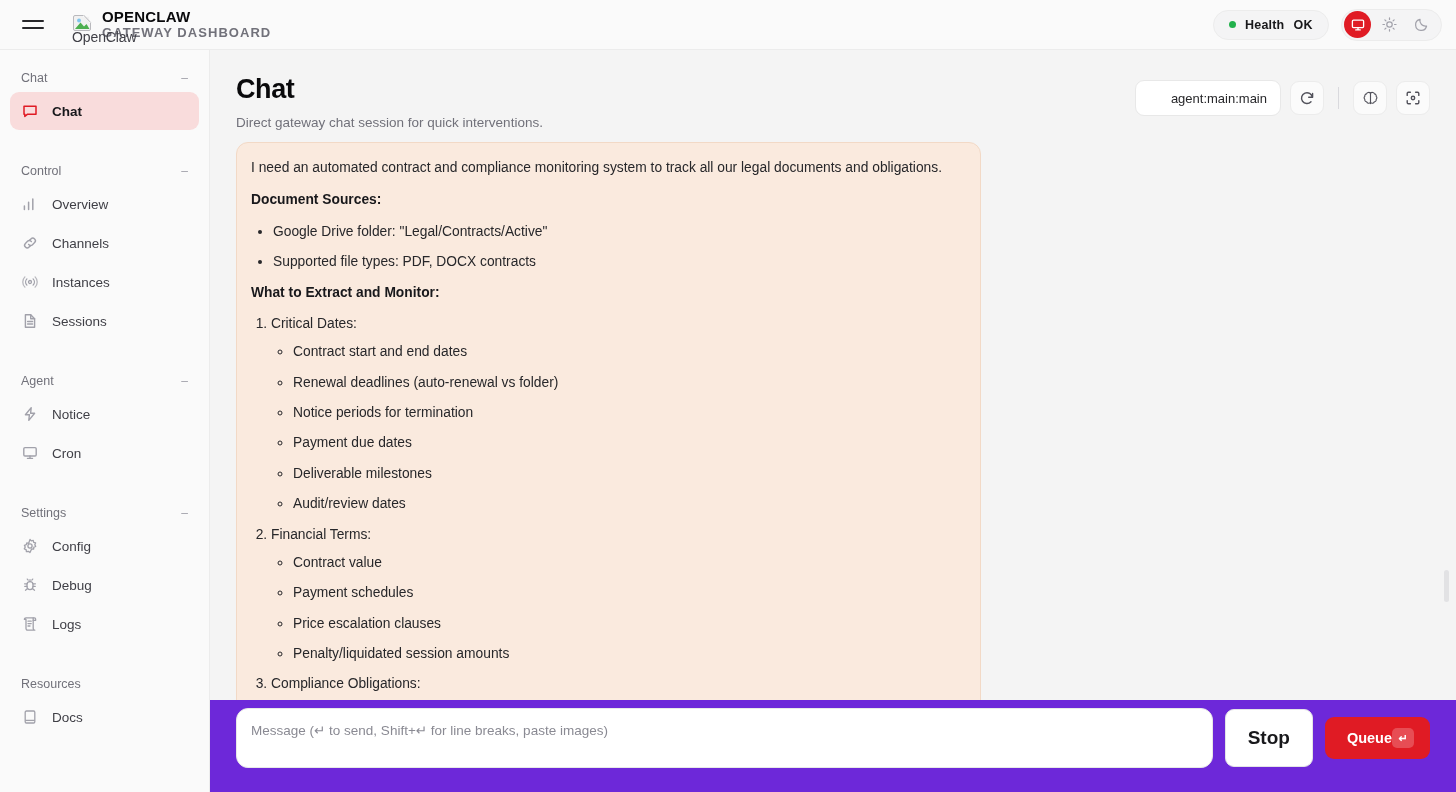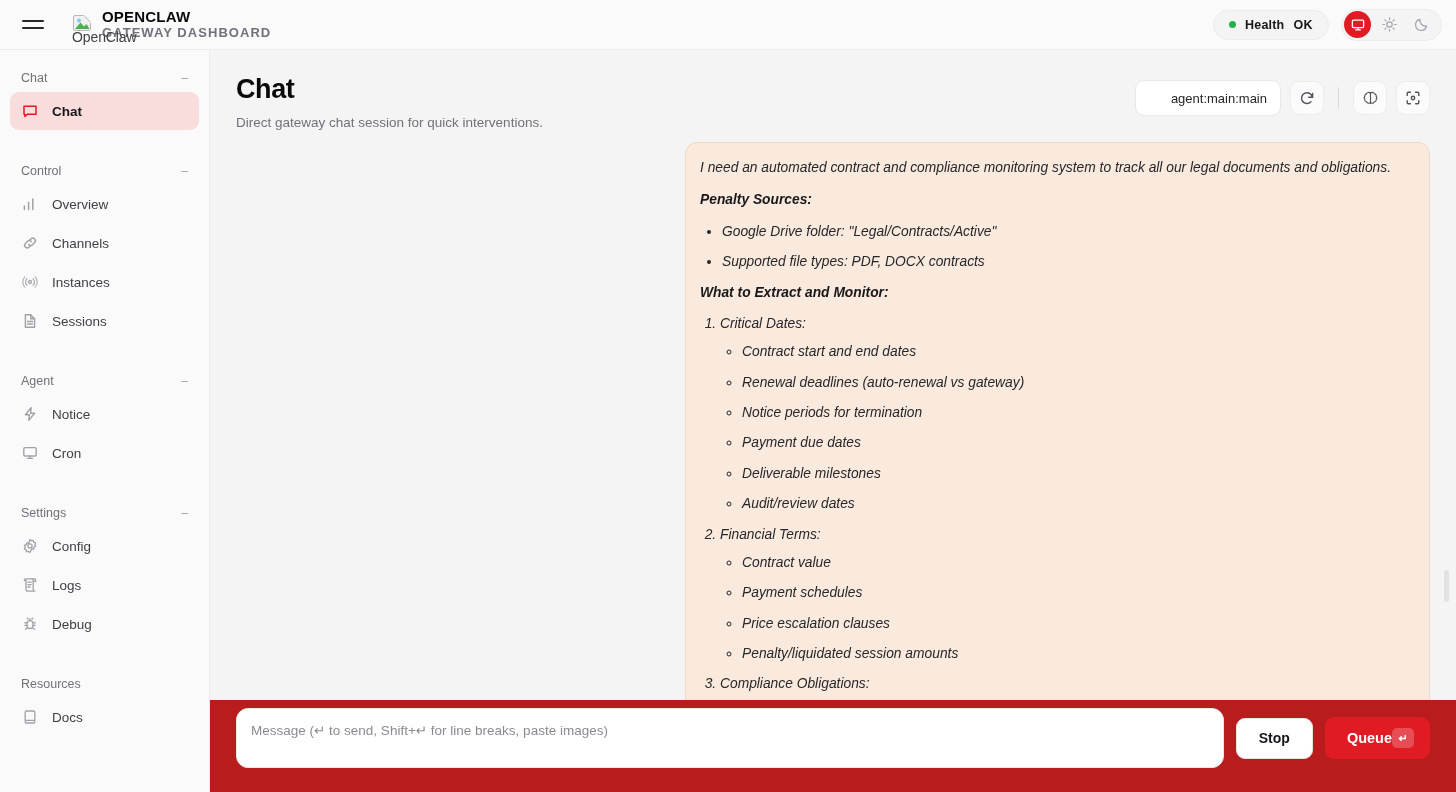--- a/index.html
+++ b/index.html
@@ -115,21 +115,21 @@
     color: #52525b; cursor: pointer;
   }
   .tool-divider { width: 1px; height: 22px; background: #d9d9dd; margin: 0 5px; }
 
   
   .chat-scroll {
     flex: 1 1 auto; min-height: 0;
     overflow: hidden; position: relative;
     padding: 0 26px;
   }
-  .msg-row { display: flex; justify-content: flex-end; padding-top: 12px; font-style: italic; }
+  .msg-row { display: flex; justify-content: flex-start; padding-top: 12px; }
   .bubble {
     width: 745px;
     background: #faeade;
     border: 1px solid #f2d9c6;
     border-radius: 12px;
     padding: 14px 14px 14px 14px;
     color: #27272a;
     font-size: 13.8px;
     line-height: 1.55;
   }
@@ -148,34 +148,34 @@
     position: absolute; right: 0; top: 440px;
     width: 5px; height: 32px; border-radius: 3px;
     background: #e2e2e4;
   }
 
   
   .composer {
     flex: 0 0 92px; height: 92px;
     display: flex; align-items: center; gap: 12px;
     padding: 0 26px 16px 26px;
-    background: #b91c1c;
+    background: #6d28d9;
   }
   .composer-input {
     flex: 1 1 auto; height: 60px;
     background: #fff; border: 1px solid #e8e8e8; border-radius: 12px;
     padding: 13px 14px; resize: none; outline: none;
     font-family: "Liberation Sans", sans-serif; font-size: 13.5px; color: #27272a;
     line-height: 1.4;
   }
   .composer-input::placeholder { color: #8a8a93; }
   .btn-stop {
-    height: 41px; padding: 0 22px;
+    height: 58px; padding: 0 22px;
     background: #fff; border: 1px solid #e4e4e7; border-radius: 9px;
-    font-size: 14px; font-weight: 600; color: #18181b; cursor: pointer;
+    font-size: 19px; font-weight: 600; color: #18181b; cursor: pointer;
     font-family: "Liberation Sans", sans-serif;
   }
   .btn-queue {
     height: 42px; padding: 0 16px 0 22px;
     background: #e01b24; border: none; border-radius: 9px;
     display: flex; align-items: center; 
     font-size: 14.5px; font-weight: 600; color: #fff; cursor: pointer;
     font-family: "Liberation Sans", sans-serif;
   }
   .kbd-badge {
@@ -336,35 +336,35 @@
         <span class="ic">
           <svg width="16" height="16" viewBox="0 0 16 16" fill="none" stroke="currentColor" stroke-width="1.3" stroke-linejoin="round">
             <circle cx="8" cy="8" r="2.1"></circle>
             <path d="M8 1.4l1.3 1.5 1.9-.5.5 1.9 1.9.6-.8 1.8.9 1.7-1.8.8-.3 2-2-.3L8 14.6l-1.6-1.3-2 .3-.3-2-1.8-.8.9-1.7-.8-1.8 1.9-.6.5-1.9 1.9.5z"></path>
           </svg>
         </span>
         <span>Config</span>
       </div>
       <div class="nav-item">
         <span class="ic">
+          <svg width="16" height="16" viewBox="0 0 16 16" fill="none" stroke="currentColor" stroke-width="1.3" stroke-linecap="round">
+            <rect x="5" y="4.6" width="6" height="8" rx="3"></rect>
+            <path d="M8 4.6V2.6M6.2 3.1l-.9-1M9.8 3.1l.9-1M5 6.8H2.6M11 6.8h2.4M5 9.4H2.8M11 9.4h2.2M5.3 11.8l-1.8 1.4M10.7 11.8l1.8 1.4"></path>
+          </svg>
+        </span>
+        <span>Debug</span>
+      </div>
+      <div class="nav-item">
+        <span class="ic">
           <svg width="16" height="16" viewBox="0 0 16 16" fill="none" stroke="currentColor" stroke-width="1.3" stroke-linejoin="round" stroke-linecap="round">
             <path d="M2.4 3.4c0-.9.7-1.6 1.6-1.6h7.2v10.8c0 .9.7 1.6 1.6 1.6H5.6c-.9 0-1.6-.7-1.6-1.6V3.4z"></path>
             <path d="M11.2 1.8h1.2c.8 0 1.2.6 1.2 1.3v1.3h-2.4M6 5.2h3.2M6 7.6h3.2M6 10h2"></path>
           </svg>
         </span>
         <span>Logs</span>
-      </div>
-      <div class="nav-item">
-        <span class="ic">
-          <svg width="16" height="16" viewBox="0 0 16 16" fill="none" stroke="currentColor" stroke-width="1.3" stroke-linecap="round">
-            <rect x="5" y="4.6" width="6" height="8" rx="3"></rect>
-            <path d="M8 4.6V2.6M6.2 3.1l-.9-1M9.8 3.1l.9-1M5 6.8H2.6M11 6.8h2.4M5 9.4H2.8M11 9.4h2.2M5.3 11.8l-1.8 1.4M10.7 11.8l1.8 1.4"></path>
-          </svg>
-        </span>
-        <span>Debug</span>
       </div>
 
       <div class="sec-gap"></div>
 
       <div class="sec-head">
         <span>Resources</span>
         <span class="sec-dash"></span>
       </div>
       <div class="nav-item">
         <span class="ic">
@@ -408,34 +408,34 @@
             </svg>
           </div>
         </div>
       </div>
 
       <div class="chat-scroll">
         <div class="msg-row">
           <div class="bubble">
             <p>I need an automated contract and compliance monitoring system to track all our legal documents and obligations.</p>
 
-            <span class="b-strong">Penalty Sources:</span>
+            <span class="b-strong">Document Sources:</span>
             <ul class="disc">
               <li>Google Drive folder: "Legal/Contracts/Active"</li>
               <li>Supported file types: PDF, DOCX contracts</li>
             </ul>
 
             <span class="b-strong">What to Extract and Monitor:</span>
 
             <ol>
               <li>
                 <span>Critical Dates:</span>
                 <ul class="circ">
                   <li>Contract start and end dates</li>
-                  <li>Renewal deadlines (auto-renewal vs gateway)</li>
+                  <li>Renewal deadlines (auto-renewal vs folder)</li>
                   <li>Notice periods for termination</li>
                   <li>Payment due dates</li>
                   <li>Deliverable milestones</li>
                   <li>Audit/review dates</li>
                 </ul>
               </li>
               <li>
                 <span>Financial Terms:</span>
                 <ul class="circ">
                   <li>Contract value</li>

